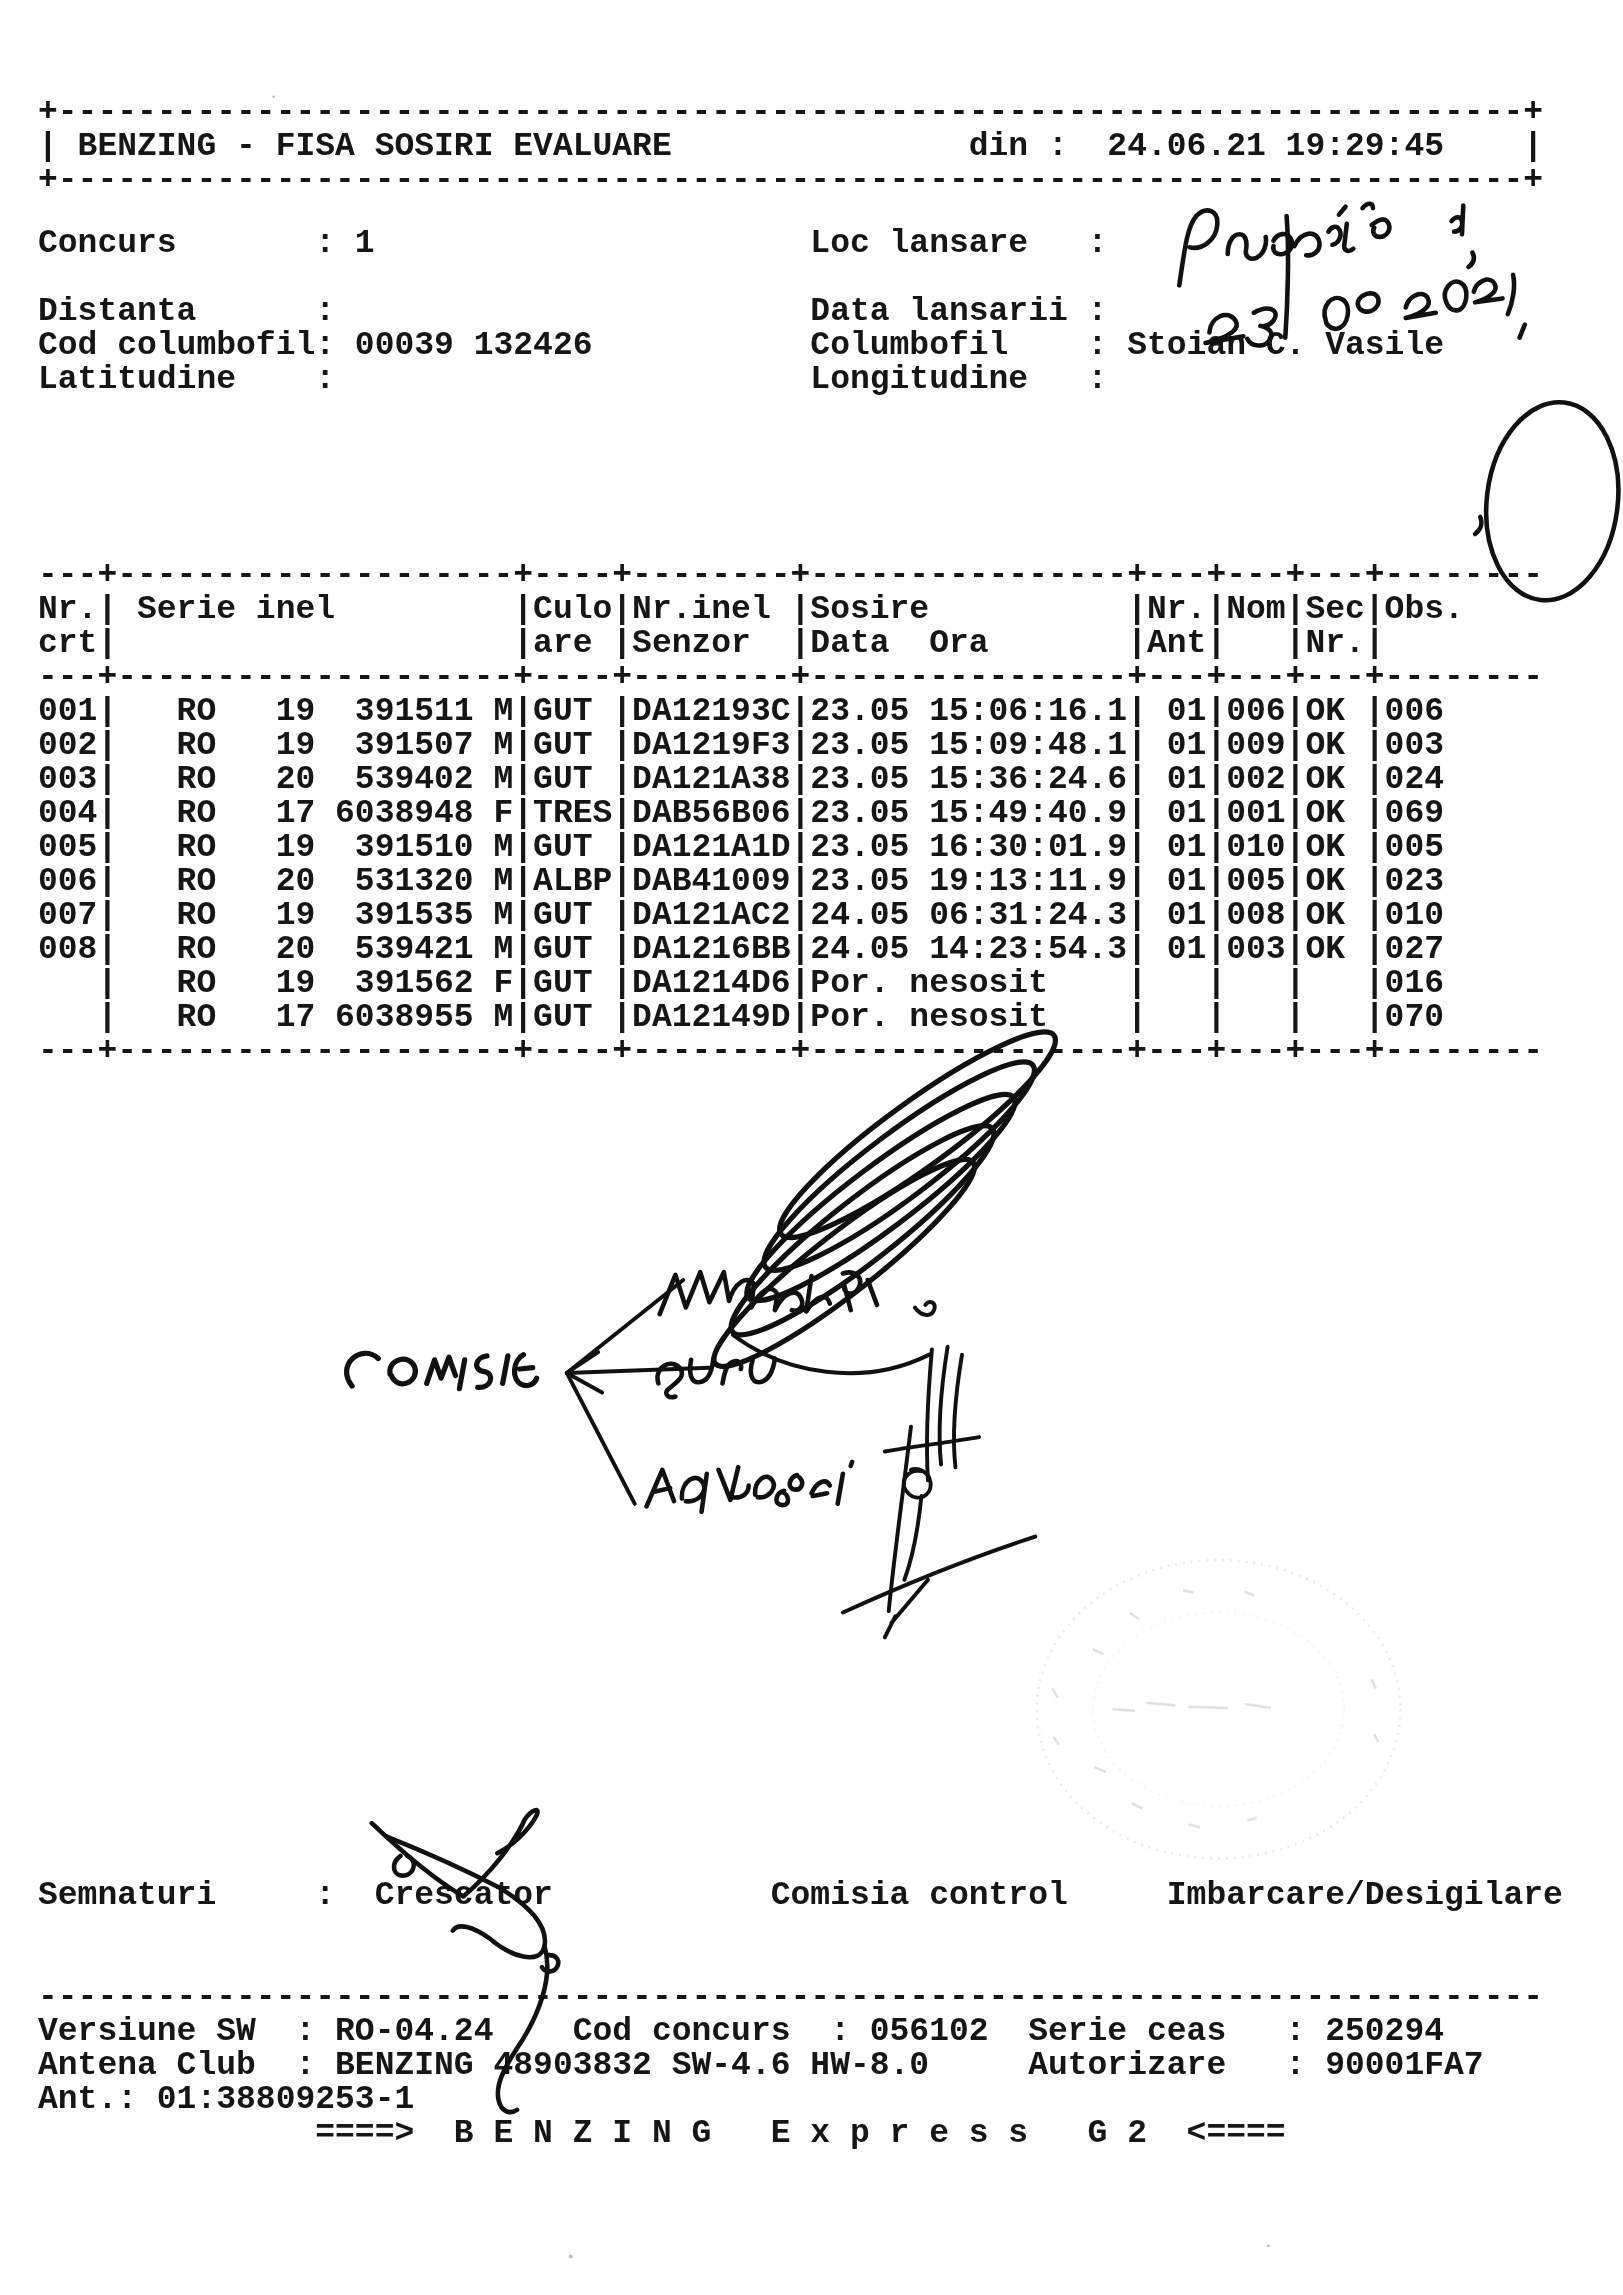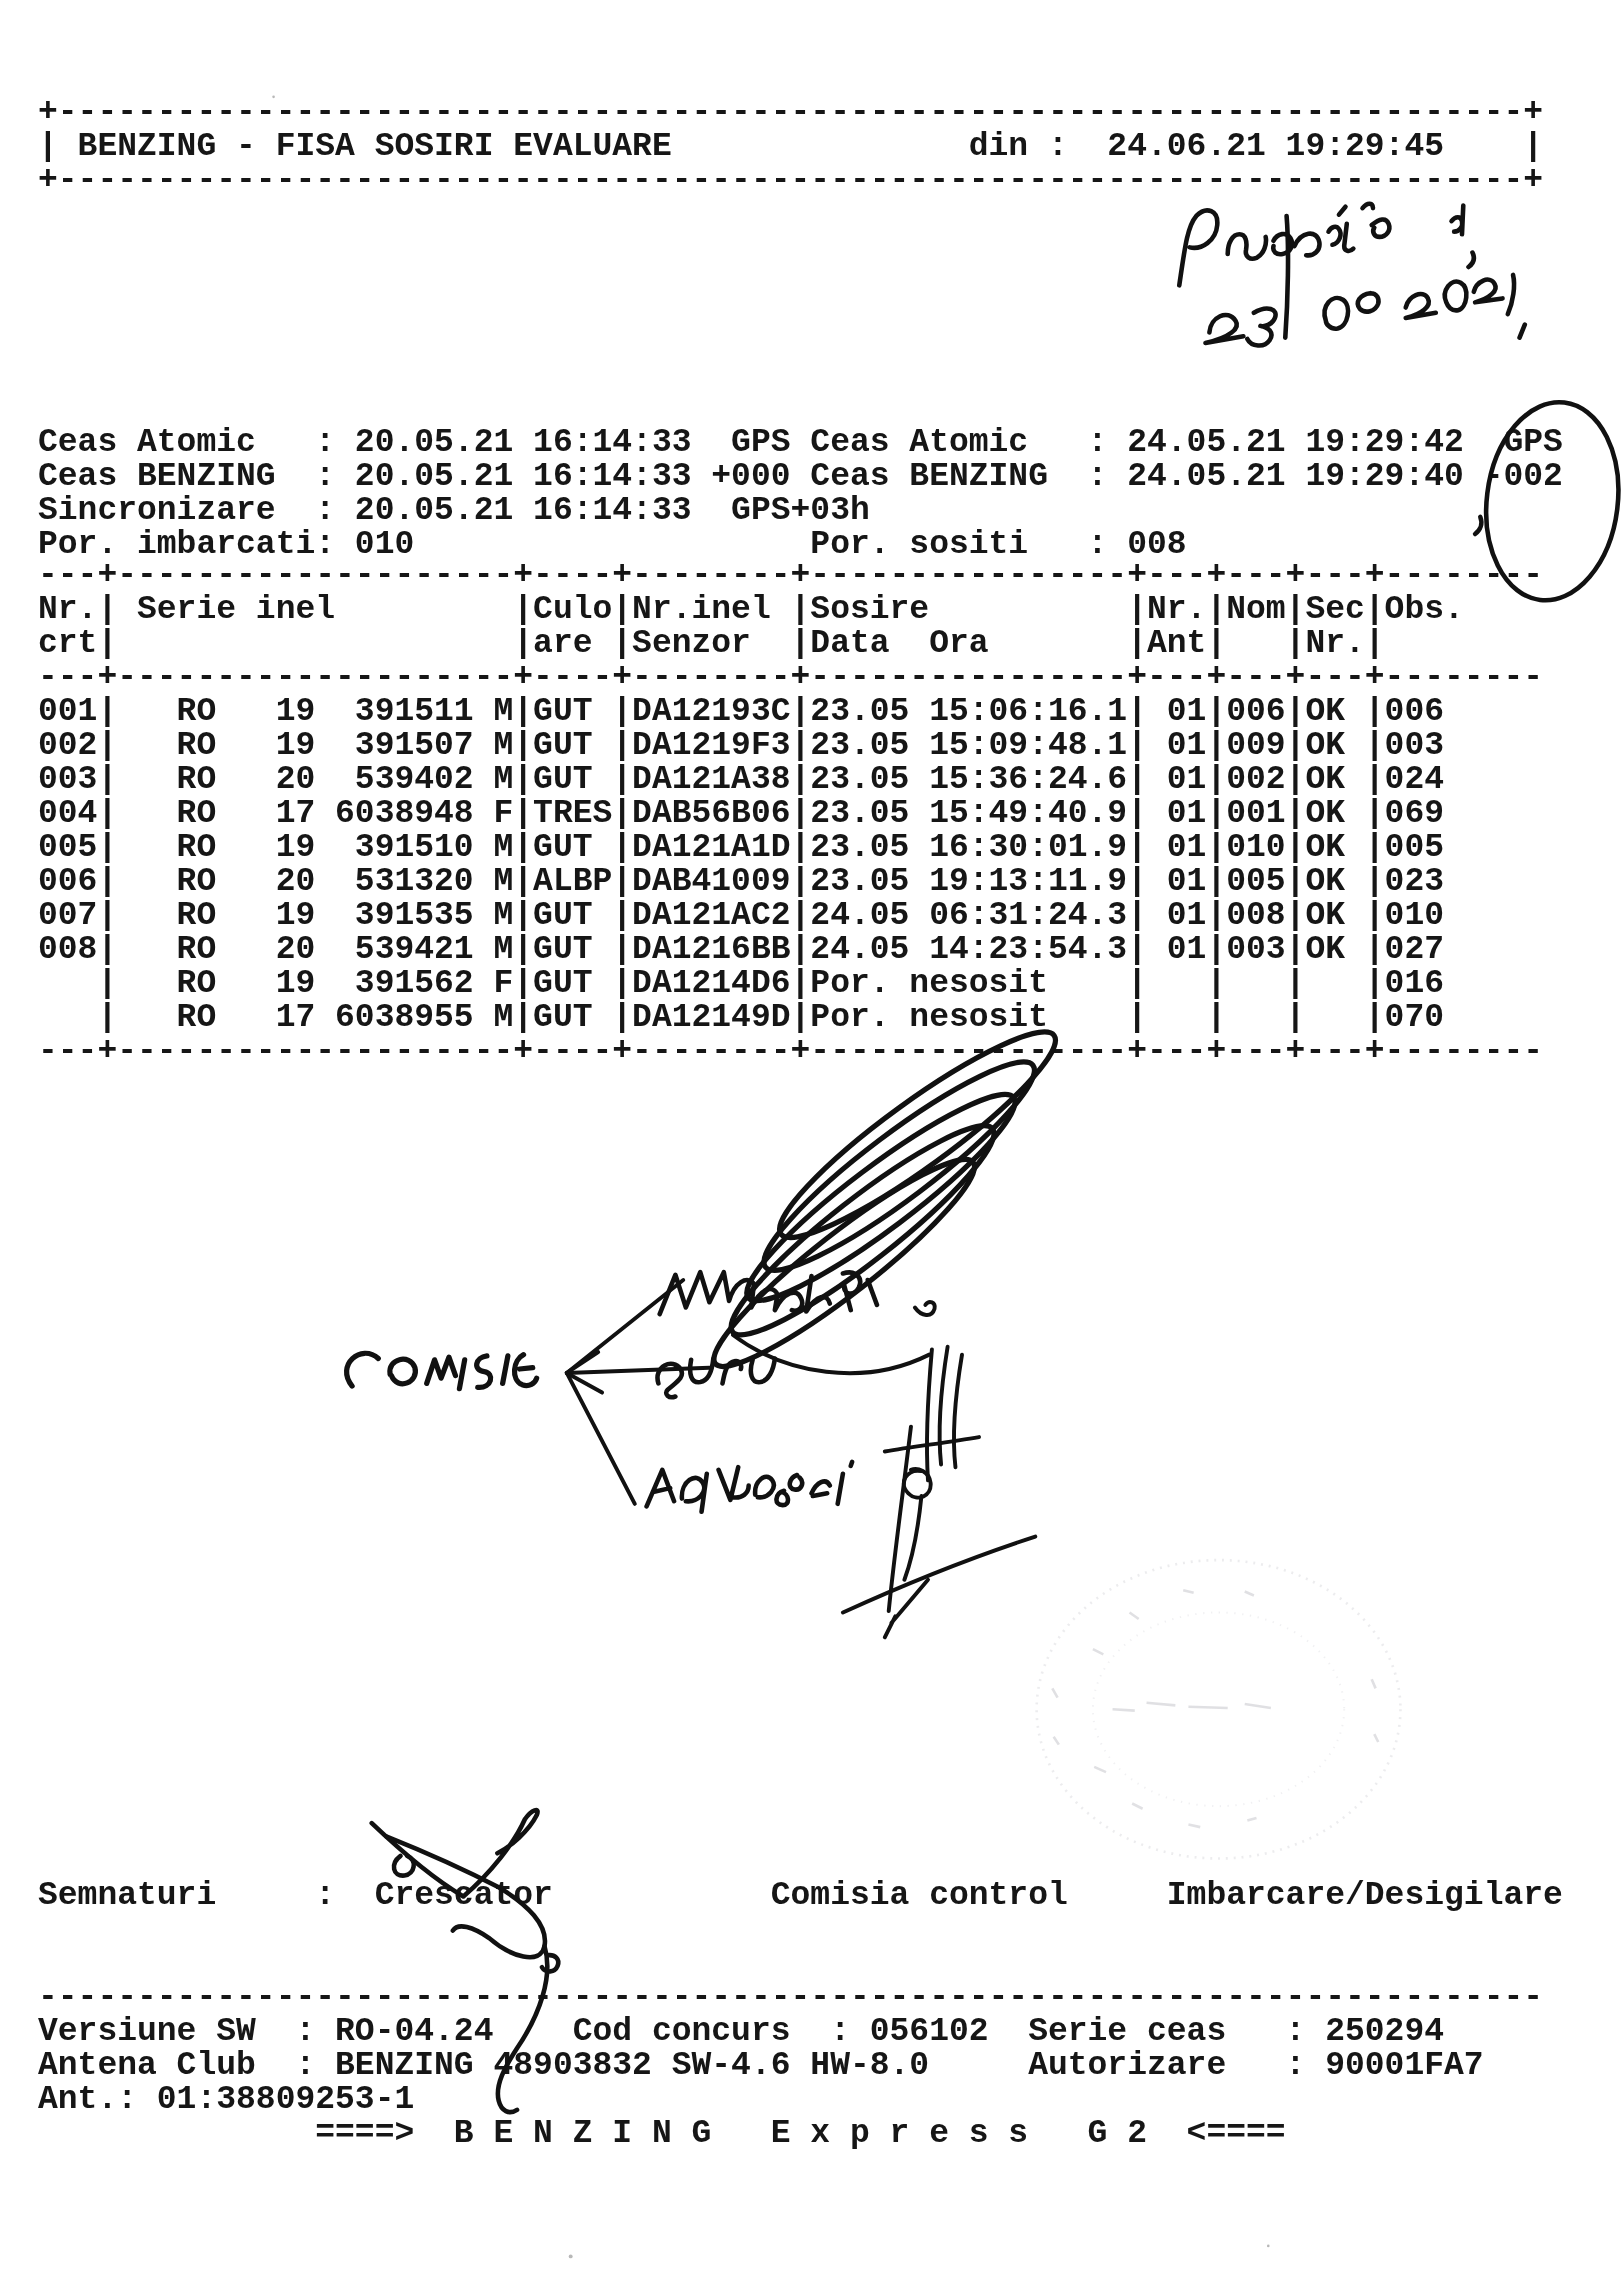--- a/index.html
+++ b/index.html
@@ -27,25 +27,26 @@
 </style>
 </head>
 <body>
 
 <div class="page">
 
   <pre class="print" style="top:96px;"><span>+--------------------------------------------------------------------------+</span>
 <span>| BENZING - FISA SOSIRI EVALUARE               din :  24.06.21 19:29:45    |</span>
 <span>+--------------------------------------------------------------------------+</span></pre>
 
+  <pre class="print" style="top:227px;">Concurs       : 1                      Loc lansare   :
 
-  <pre class="print" style="top:426px;">Ceas Atomic   : 20.05.21 16:14:33  GPS Ceas Atomic   : 24.05.21 19:29:42  GPS
-Ceas BENZING  : 20.05.21 16:14:33 +000 Ceas BENZING  : 24.05.21 19:29:40 -002
-Sincronizare  : 20.05.21 16:14:33  GPS+03h
-Por. imbarcati: 010                    Por. sositi   : 008</pre>
+Distanta      :                        Data lansarii :
+Cod columbofil: 00039 132426           Columbofil    : Stoian C. Vasile
+Latitudine    :                        Longitudine   :</pre>
+
 
   <pre class="print" style="top:559px;">---+--------------------+----+--------+----------------+---+---+---+--------
 Nr.| Serie inel         |Culo|Nr.inel |Sosire          |Nr.|Nom|Sec|Obs.
 crt|                    |are |Senzor  |Data  Ora       |Ant|   |Nr.|
 ---+--------------------+----+--------+----------------+---+---+---+--------
 001|   RO   19  391511 M|GUT |DA12193C|23.05 15:06:16.1| 01|006|OK |006
 002|   RO   19  391507 M|GUT |DA1219F3|23.05 15:09:48.1| 01|009|OK |003
 003|   RO   20  539402 M|GUT |DA121A38|23.05 15:36:24.6| 01|002|OK |024
 004|   RO   17 6038948 F|TRES|DAB56B06|23.05 15:49:40.9| 01|001|OK |069
 005|   RO   19  391510 M|GUT |DA121A1D|23.05 16:30:01.9| 01|010|OK |005

